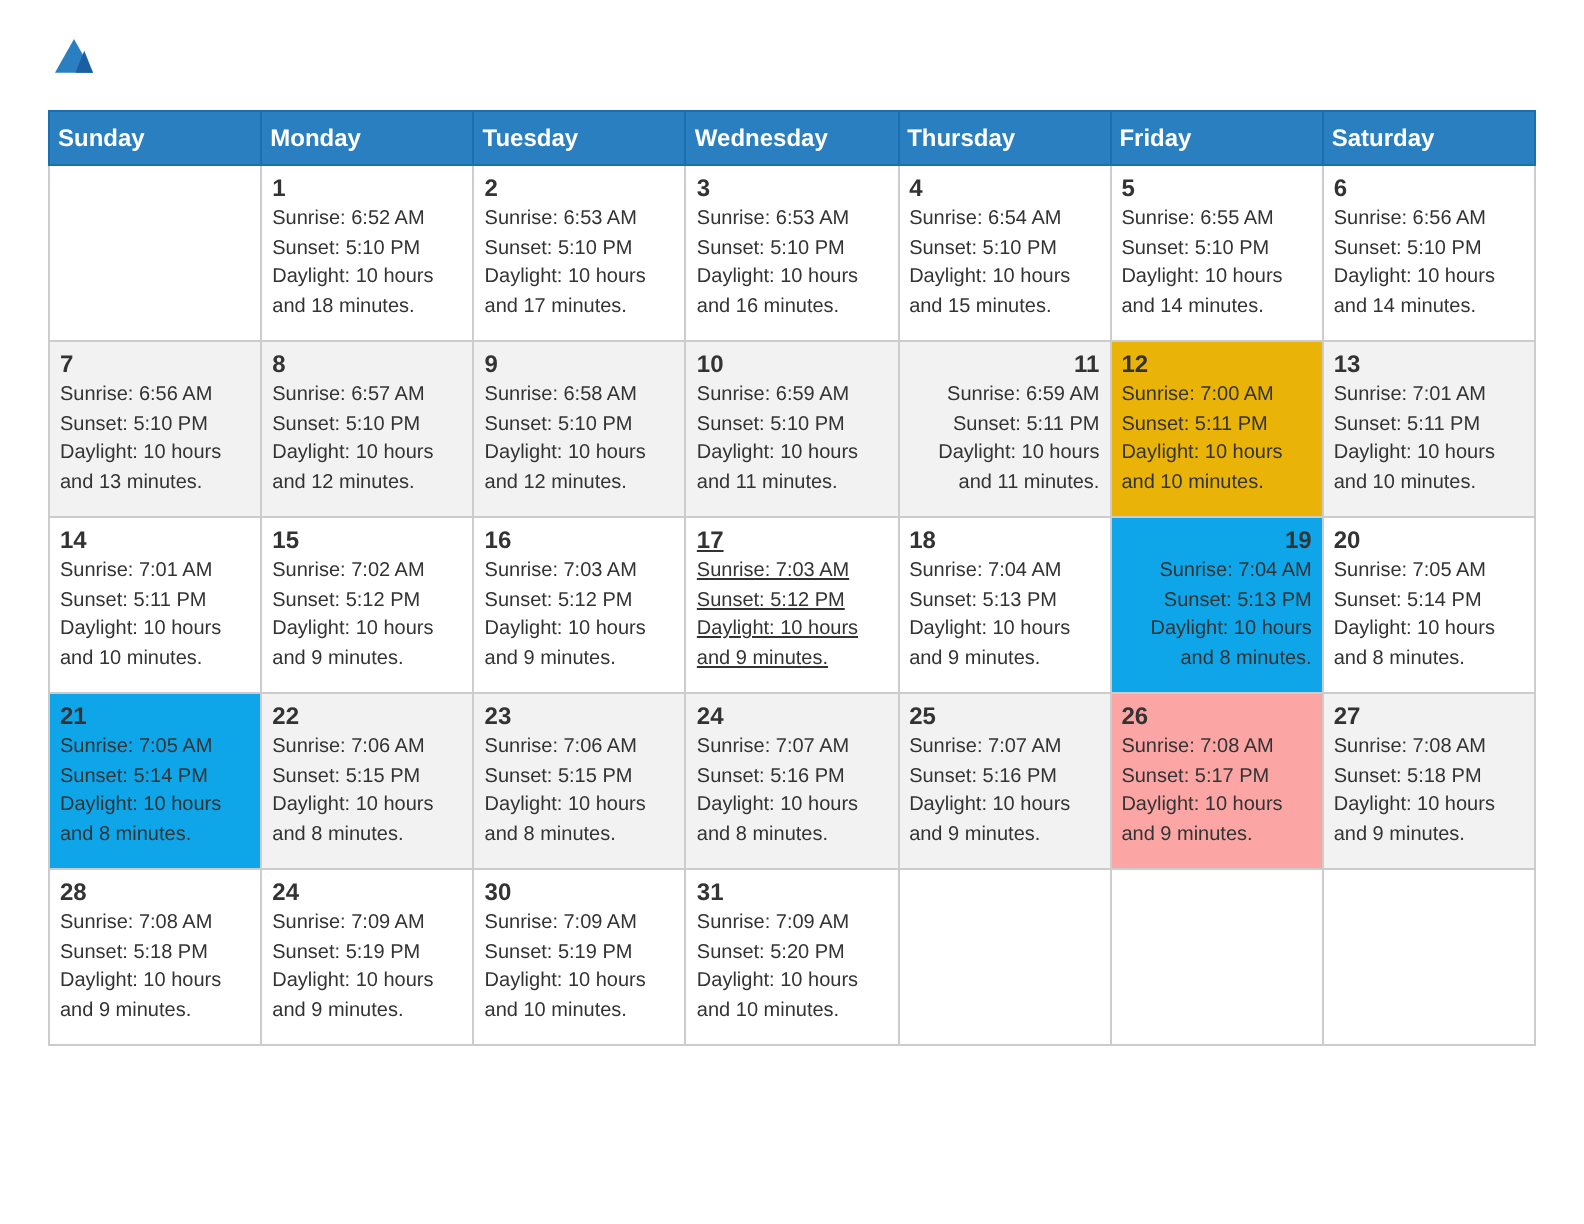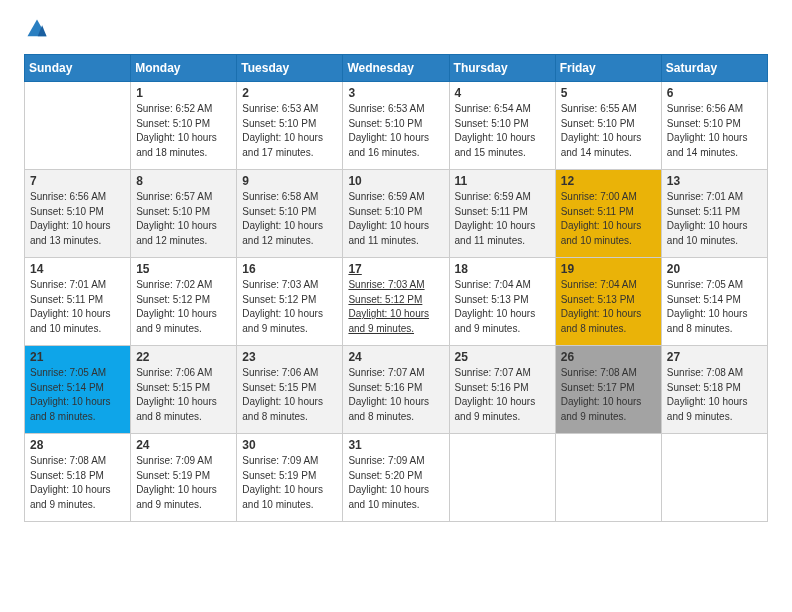--- a/index.html
+++ b/index.html
@@ -180,21 +180,21 @@
             <div class="day-info">Sunrise: 6:57 AM<br>Sunset: 5:10 PM<br>Daylight: 10 hours<br>and 12 minutes.</div>
           </td>
           <td style="background: rgb(242, 242, 242);">
             <div class="day-num">9</div>
             <div class="day-info">Sunrise: 6:58 AM<br>Sunset: 5:10 PM<br>Daylight: 10 hours<br>and 12 minutes.</div>
           </td>
           <td style="background: rgb(242, 242, 242);">
             <div class="day-num">10</div>
             <div class="day-info">Sunrise: 6:59 AM<br>Sunset: 5:10 PM<br>Daylight: 10 hours<br>and 11 minutes.</div>
           </td>
-          <td style="background: rgb(242, 242, 242);">
+          <td style="background: rgb(242, 242, 242); text-align: right;">
             <div class="day-num">11</div>
             <div class="day-info">Sunrise: 6:59 AM<br>Sunset: 5:11 PM<br>Daylight: 10 hours<br>and 11 minutes.</div>
           </td>
           <td style="background: #eab308;">
             <div class="day-num">12</div>
             <div class="day-info">Sunrise: 7:00 AM<br>Sunset: 5:11 PM<br>Daylight: 10 hours<br>and 10 minutes.</div>
           </td>
           <td style="background: rgb(242, 242, 242);">
             <div class="day-num">13</div>
             <div class="day-info">Sunrise: 7:01 AM<br>Sunset: 5:11 PM<br>Daylight: 10 hours<br>and 10 minutes.</div>
@@ -214,21 +214,21 @@
             <div class="day-info">Sunrise: 7:03 AM<br>Sunset: 5:12 PM<br>Daylight: 10 hours<br>and 9 minutes.</div>
           </td>
           <td style="background: rgb(255, 255, 255); text-decoration: underline;">
             <div class="day-num">17</div>
             <div class="day-info">Sunrise: 7:03 AM<br>Sunset: 5:12 PM<br>Daylight: 10 hours<br>and 9 minutes.</div>
           </td>
           <td style="background: rgb(255, 255, 255);">
             <div class="day-num">18</div>
             <div class="day-info">Sunrise: 7:04 AM<br>Sunset: 5:13 PM<br>Daylight: 10 hours<br>and 9 minutes.</div>
           </td>
-          <td style="background: #eab308;">
+          <td style="background: #0ea5e9; text-align: right;">
             <div class="day-num">19</div>
             <div class="day-info">Sunrise: 7:04 AM<br>Sunset: 5:13 PM<br>Daylight: 10 hours<br>and 8 minutes.</div>
           </td>
           <td style="background: rgb(255, 255, 255);">
             <div class="day-num">20</div>
             <div class="day-info">Sunrise: 7:05 AM<br>Sunset: 5:14 PM<br>Daylight: 10 hours<br>and 8 minutes.</div>
           </td>
         </tr>
         <tr>
           <td style="background: #0ea5e9;">
@@ -244,21 +244,21 @@
             <div class="day-info">Sunrise: 7:06 AM<br>Sunset: 5:15 PM<br>Daylight: 10 hours<br>and 8 minutes.</div>
           </td>
           <td style="background: rgb(242, 242, 242);">
             <div class="day-num">24</div>
             <div class="day-info">Sunrise: 7:07 AM<br>Sunset: 5:16 PM<br>Daylight: 10 hours<br>and 8 minutes.</div>
           </td>
           <td style="background: rgb(242, 242, 242);">
             <div class="day-num">25</div>
             <div class="day-info">Sunrise: 7:07 AM<br>Sunset: 5:16 PM<br>Daylight: 10 hours<br>and 9 minutes.</div>
           </td>
-          <td style="background: #a3a3a3; margin-left: 12px;">
+          <td style="background: #fca5a5; margin-left: 12px;">
             <div class="day-num">26</div>
             <div class="day-info">Sunrise: 7:08 AM<br>Sunset: 5:17 PM<br>Daylight: 10 hours<br>and 9 minutes.</div>
           </td>
           <td style="background: rgb(242, 242, 242);">
             <div class="day-num">27</div>
             <div class="day-info">Sunrise: 7:08 AM<br>Sunset: 5:18 PM<br>Daylight: 10 hours<br>and 9 minutes.</div>
           </td>
         </tr>
         <tr>
           <td style="background: rgb(255, 255, 255);">

